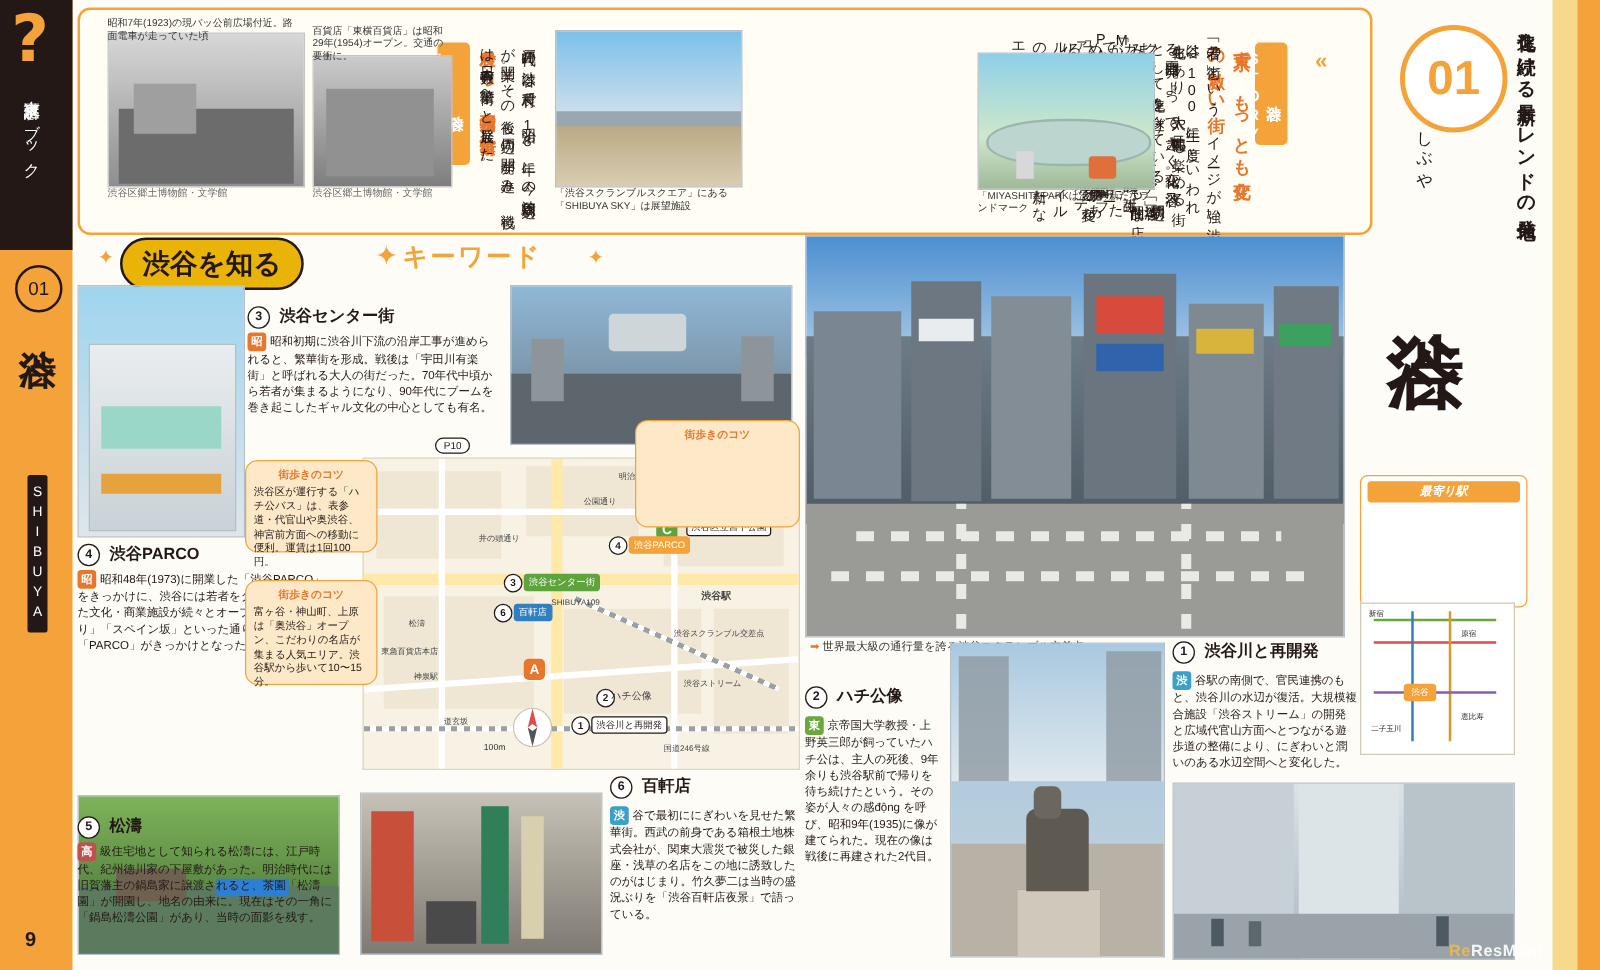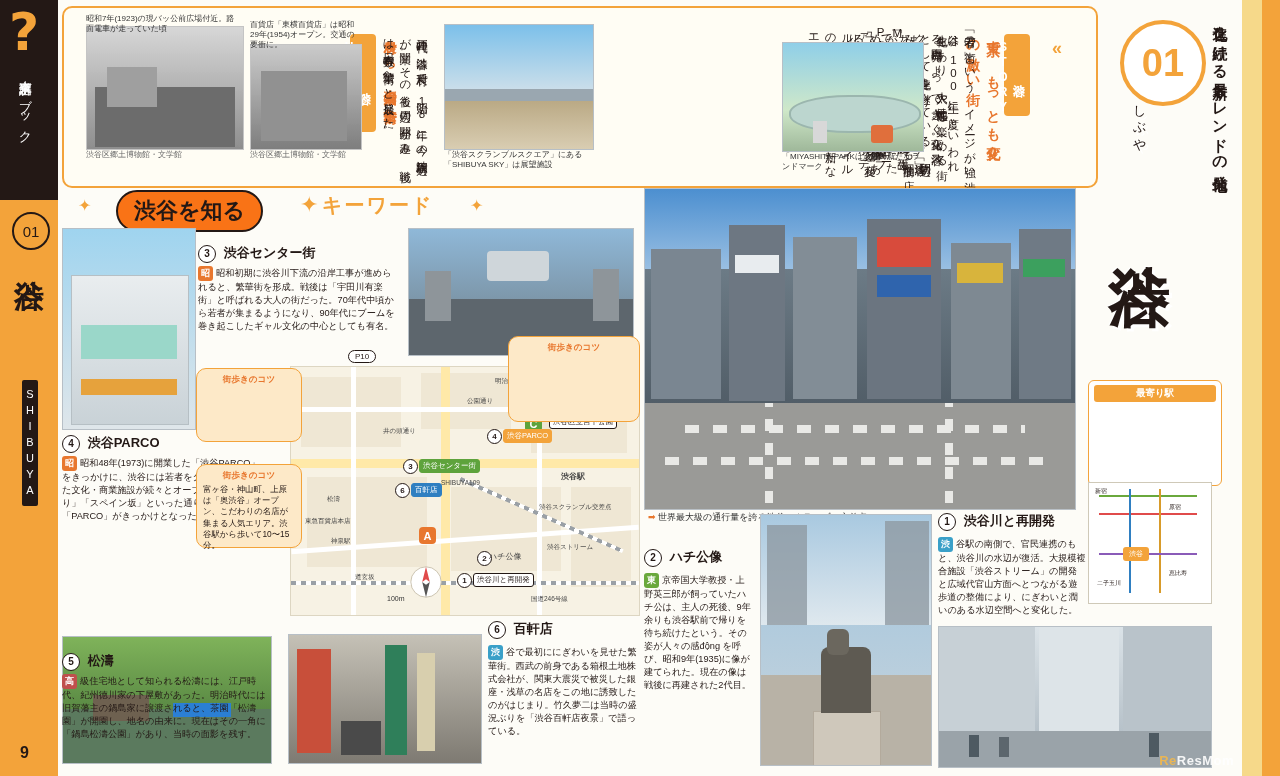--- a/index.html
+++ b/index.html
@@ -87,22 +87,22 @@
   .arrows{position:absolute;right:34px;top:30px;color:#f3a33a;font-size:18px;font-weight:bold;}
 
   .vcol{position:absolute;font-size:11.5px;line-height:1.45;color:#231815;}
   .vcol.vtext{writing-mode:vertical-rl;}
 
   .ph{position:absolute;overflow:hidden;background:#cfd6dc;border:1px solid #b7bfc6;}
   .cap{position:absolute;font-size:8px;line-height:1.25;color:#333;}
   .bw{filter:grayscale(1) contrast(1.1);}
   .green{background:linear-gradient(#9fc96b,#4e7a3a);}
   .kw-title{
-    position:absolute;left:116px;top:190px;font-size:22px;font-weight:bold;color:#231815;
-    background:#f97316;border:2px solid #231815;border-radius:22px;padding:4px 16px;
+    position:absolute;left:96px;top:190px;font-size:22px;font-weight:bold;color:#231815;
+    background:#eab308;border:2px solid #231815;border-radius:22px;padding:4px 16px;
   }
   .kw-key{
     position:absolute;left:322px;top:192px;font-size:20px;font-weight:bold;color:#f3a33a;
     letter-spacing:2px;
   }
   .kw-star{position:absolute;color:#f3a33a;font-size:16px;}
 
   
   .panel{position:absolute;background:#fff;border:1px solid #d8d2c2;border-radius:6px;}
   .num-badge{
@@ -148,21 +148,21 @@
     display:flex;align-items:center;justify-content:center;}
   .compass{position:absolute;left:116px;top:196px;width:38px;height:38px;}
   .scale{position:absolute;left:96px;top:228px;font-size:7px;color:#333;}
 
   
   .bigphoto{position:absolute;left:644px;top:188px;width:430px;height:320px;overflow:hidden;border:1px solid #b9c0c6;}
   .nearest{
     position:absolute;left:1088px;top:380px;width:122px;height:96px;background:#fff;
     border:1.5px solid #f3a33a;border-radius:6px;padding:4px 5px;
   }
-  .nearest h4{margin:0 0 3px;font-size:9.5px;color:#fff;background:#f3a33a;border-radius:3px;padding:2px 4px;text-align:center;}
+  .nearest h4{margin:0 0 3px;font-size:9.5px;color:#fff;background:#f3a33a;border-radius:3px;padding:2px 4px;text-align:center;font-style:italic;}
   .nearest p{margin:0;font-size:7.4px;line-height:1.35;}
   .minimap{
     position:absolute;left:1088px;top:482px;width:122px;height:120px;background:#fff;border:1px solid #cfc9b8;overflow:hidden;
   }
 
   .watermark{position:absolute;right:46px;bottom:8px;font-size:13px;font-weight:bold;color:#fff;opacity:.9;letter-spacing:.5px;}
   .wm-sub{color:#f2b84b;}
 </style>
 </head>
 <body>
@@ -364,20 +364,21 @@
     <svg class="compass" viewBox="0 0 40 40">
       <circle cx="20" cy="20" r="16" fill="#fff" stroke="#c9c1ad"></circle>
       <polygon points="20,4 24,20 20,17 16,20" fill="#e04b4b"></polygon>
       <polygon points="20,36 16,20 20,23 24,20" fill="#555"></polygon>
     </svg>
     <div class="scale">100m</div>
   </div>
 
   <div class="bubble" style="left:196px;top:368px;width:92px;height:62px;">
     <span class="bh">街歩きのコツ</span>
+    <span>渋谷区が運行する「ハチ公バス」は、表参道・代官山や奥渋谷、神宮前方面への移動に便利。運賃は1回100円。</span>
   </div>
   <div class="bubble" style="left:196px;top:464px;width:92px;height:72px;">
     <span class="bh">街歩きのコツ</span>
     <span>富ヶ谷・神山町、上原は「奥渋谷」オープン、こだわりの名店が集まる人気エリア。渋谷駅から歩いて10〜15分。</span>
   </div>
   <div class="bubble" style="left:508px;top:336px;width:118px;height:74px;">
     <span class="bh">街歩きのコツ</span>
   </div>
 
   <div class="bigphoto">

